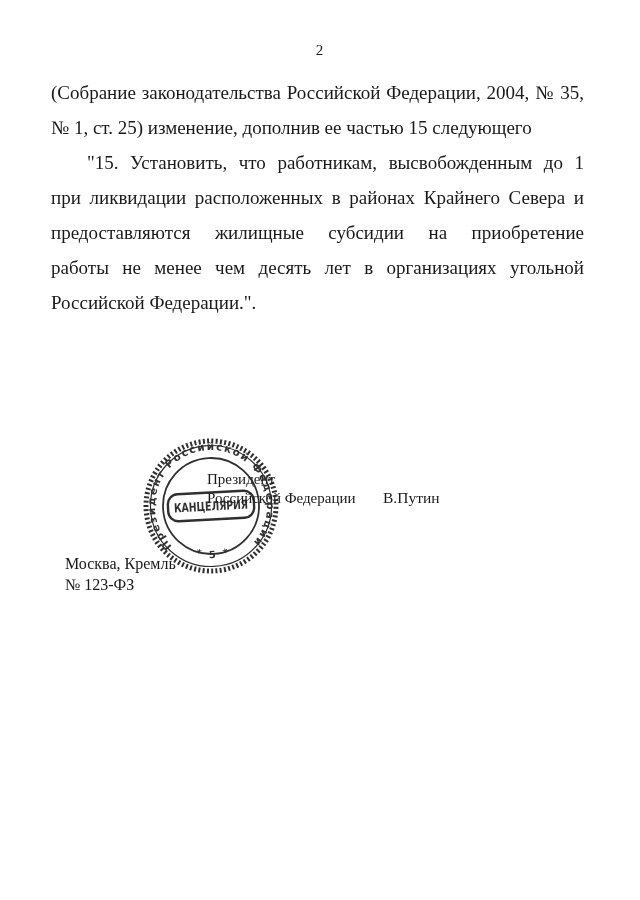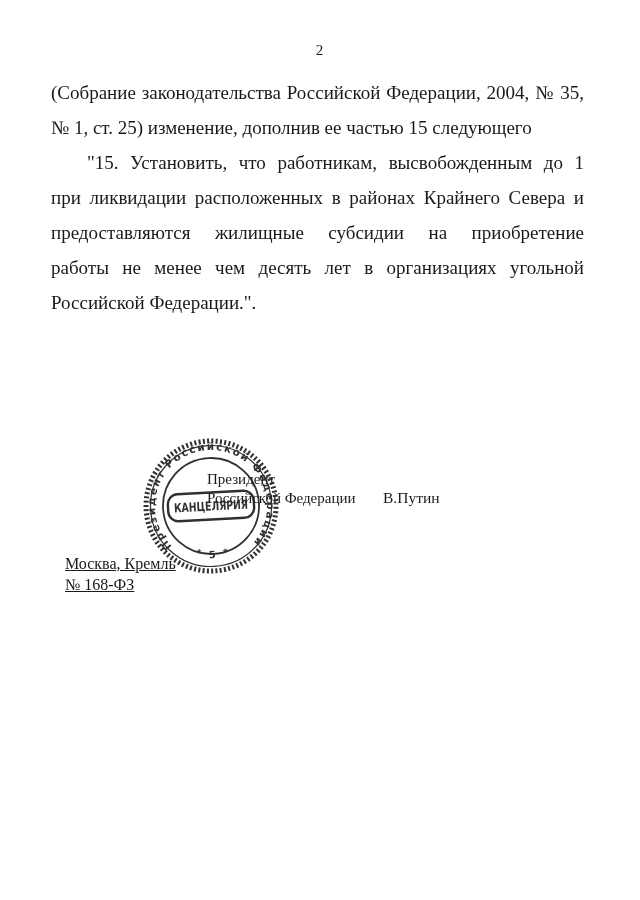--- a/index.html
+++ b/index.html
@@ -64,21 +64,20 @@
     top: 488px;
     font-size: 15.5px;
     line-height: 19px;
   }
   .footer-block {
     position: absolute;
     left: 65px;
     top: 553px;
     font-size: 16px;
     line-height: 21px;
-    text-decoration: underline;
   }
   .stamp {
     position: absolute;
     left: 136px;
     top: 431px;
     transform: rotate(-3deg);
     opacity: 0.92;
   }
   .stamp .ring-text {
     font-family: "DejaVu Sans", sans-serif;
@@ -116,21 +115,21 @@
   </div>
 
   <div class="sig-block">
     <div>Президент</div>
     <div>Российской Федерации</div>
   </div>
   <div class="sig-name">В.Путин</div>
 
   <div class="footer-block">
     <div>Москва, Кремль</div>
-    <div>№ 168-ФЗ</div>
+    <div>№ 123-ФЗ</div>
   </div>
 
   <svg class="stamp" width="150" height="150" viewBox="0 0 150 150">
     <defs>
       <path id="ringPath" d="M 35.4 114.6 A 56 56 0 1 1 114.6 114.6"></path>
       <path id="botPath" d="M 38.2 111.8 A 52 52 0 0 0 111.8 111.8"></path>
     </defs>
     <g fill="none" stroke="#1f1f1f">
       <circle cx="75" cy="75" r="65" stroke-width="5" stroke-dasharray="2 2.3"></circle>
       <circle cx="75" cy="75" r="60.5" stroke-width="1.2"></circle>

